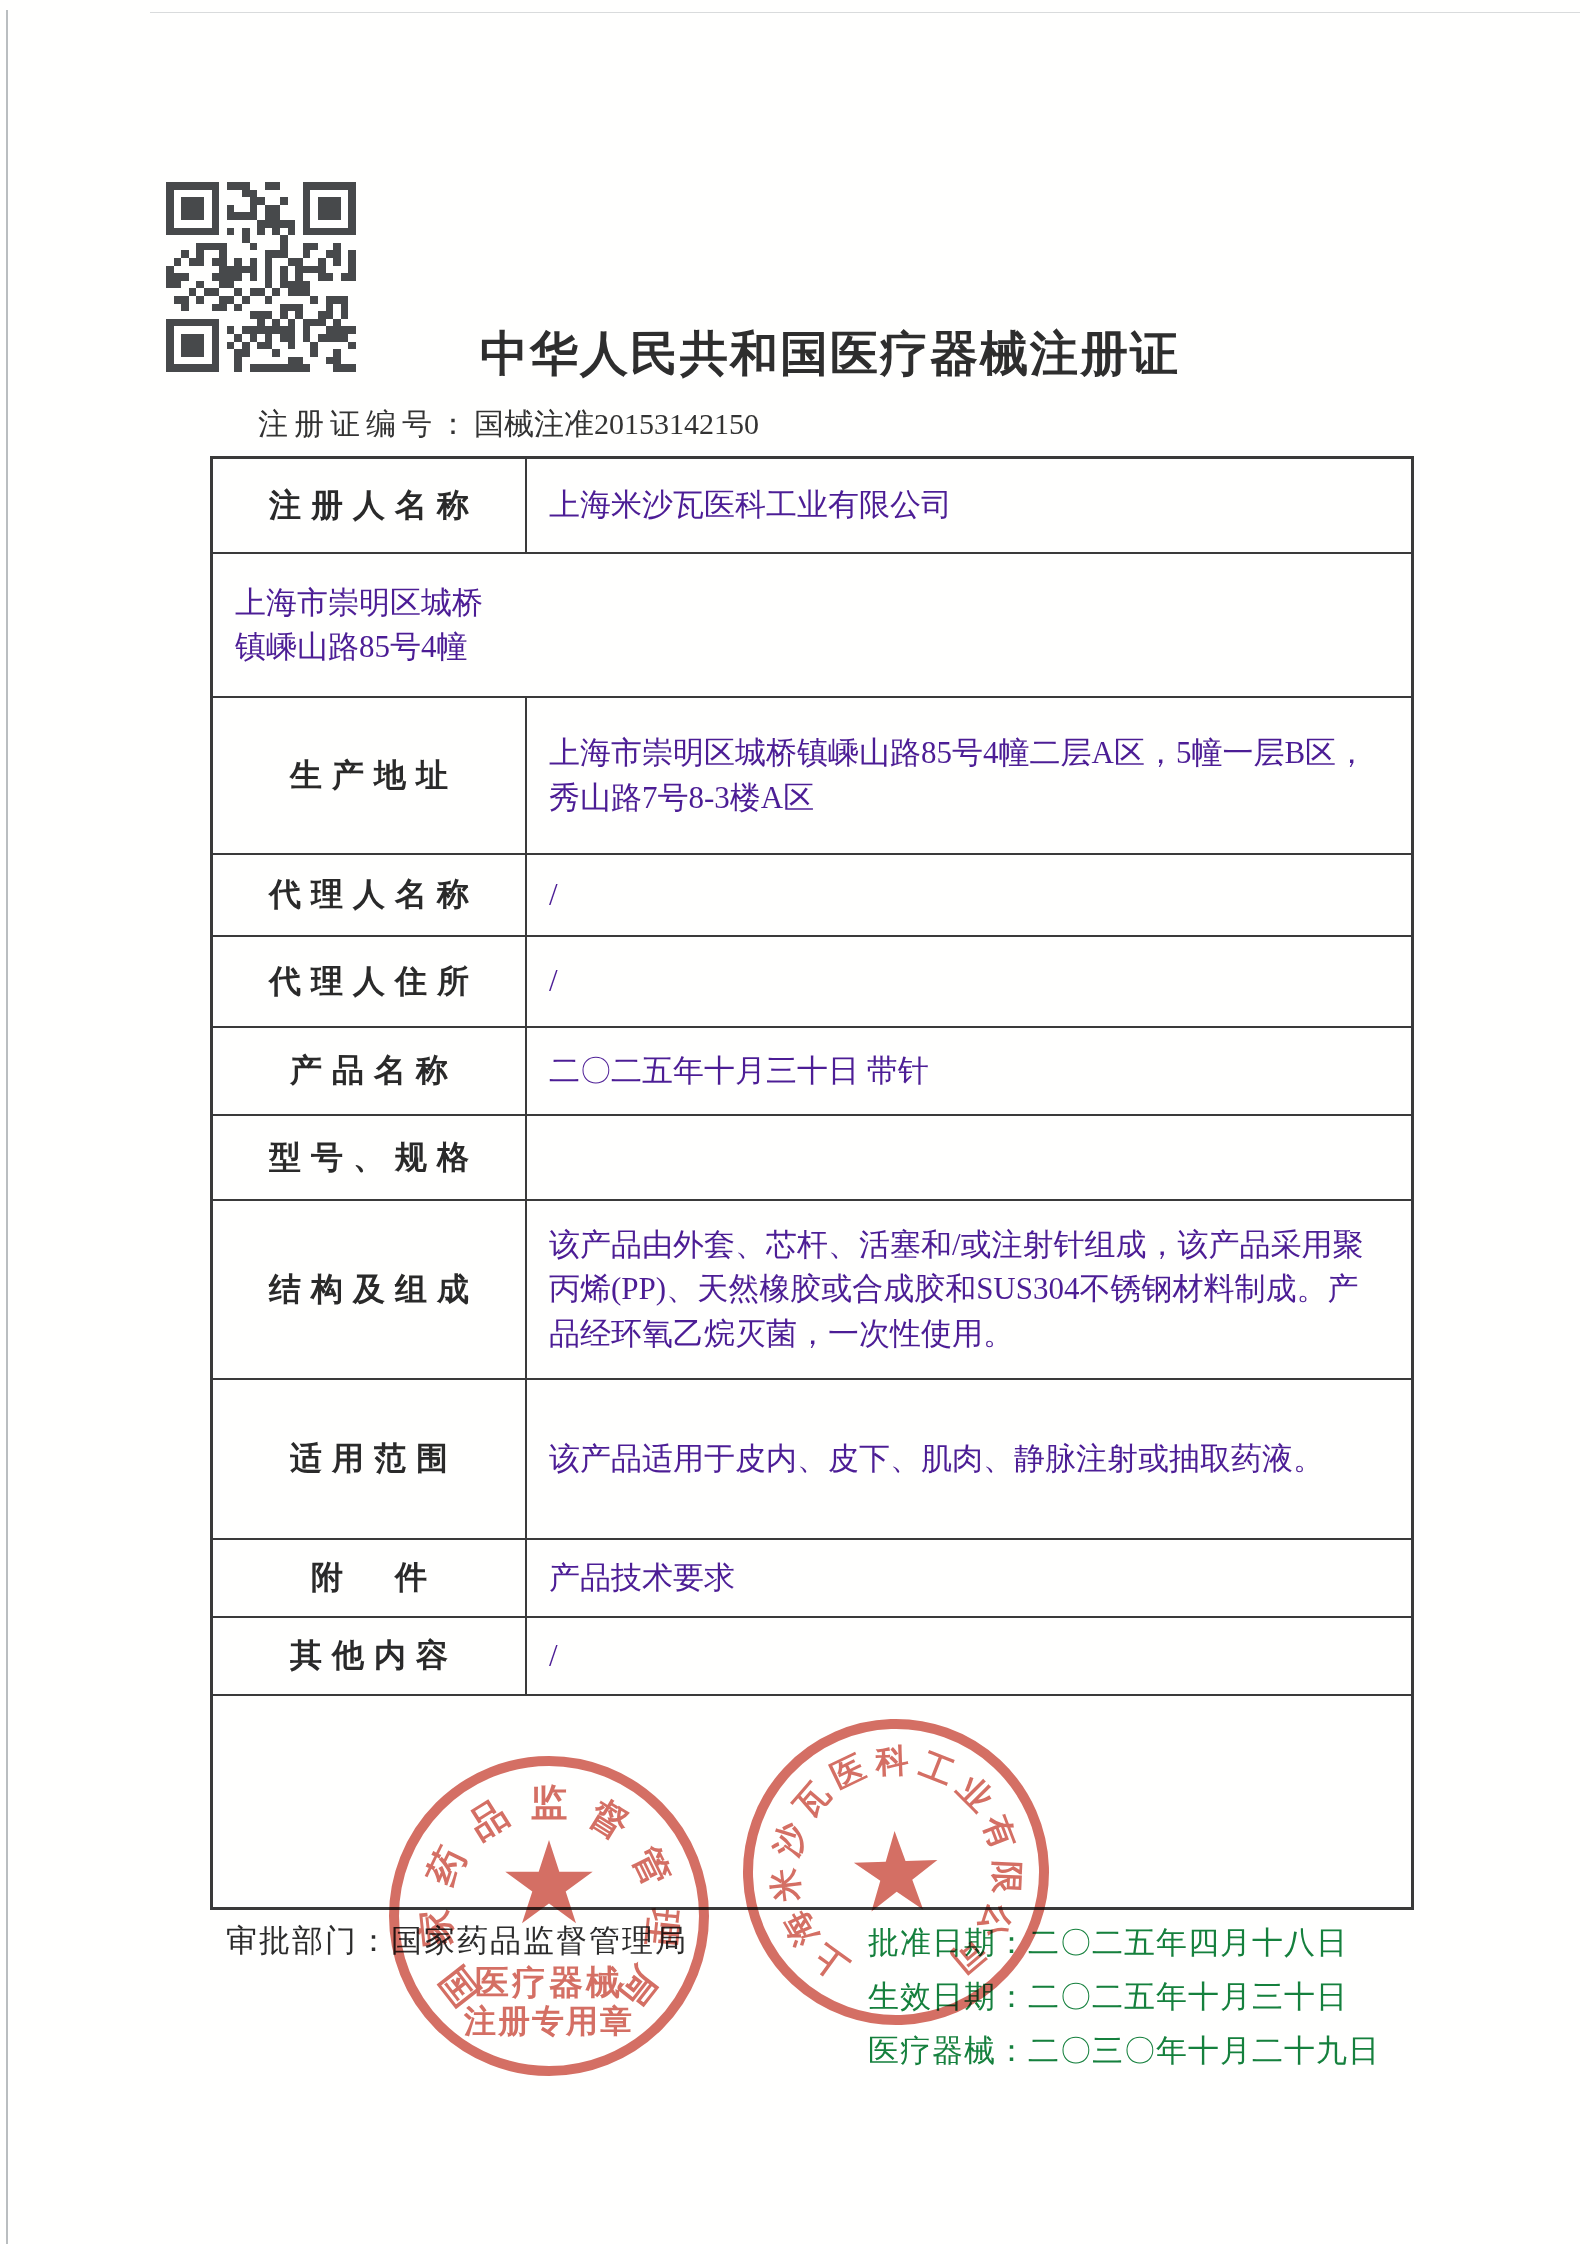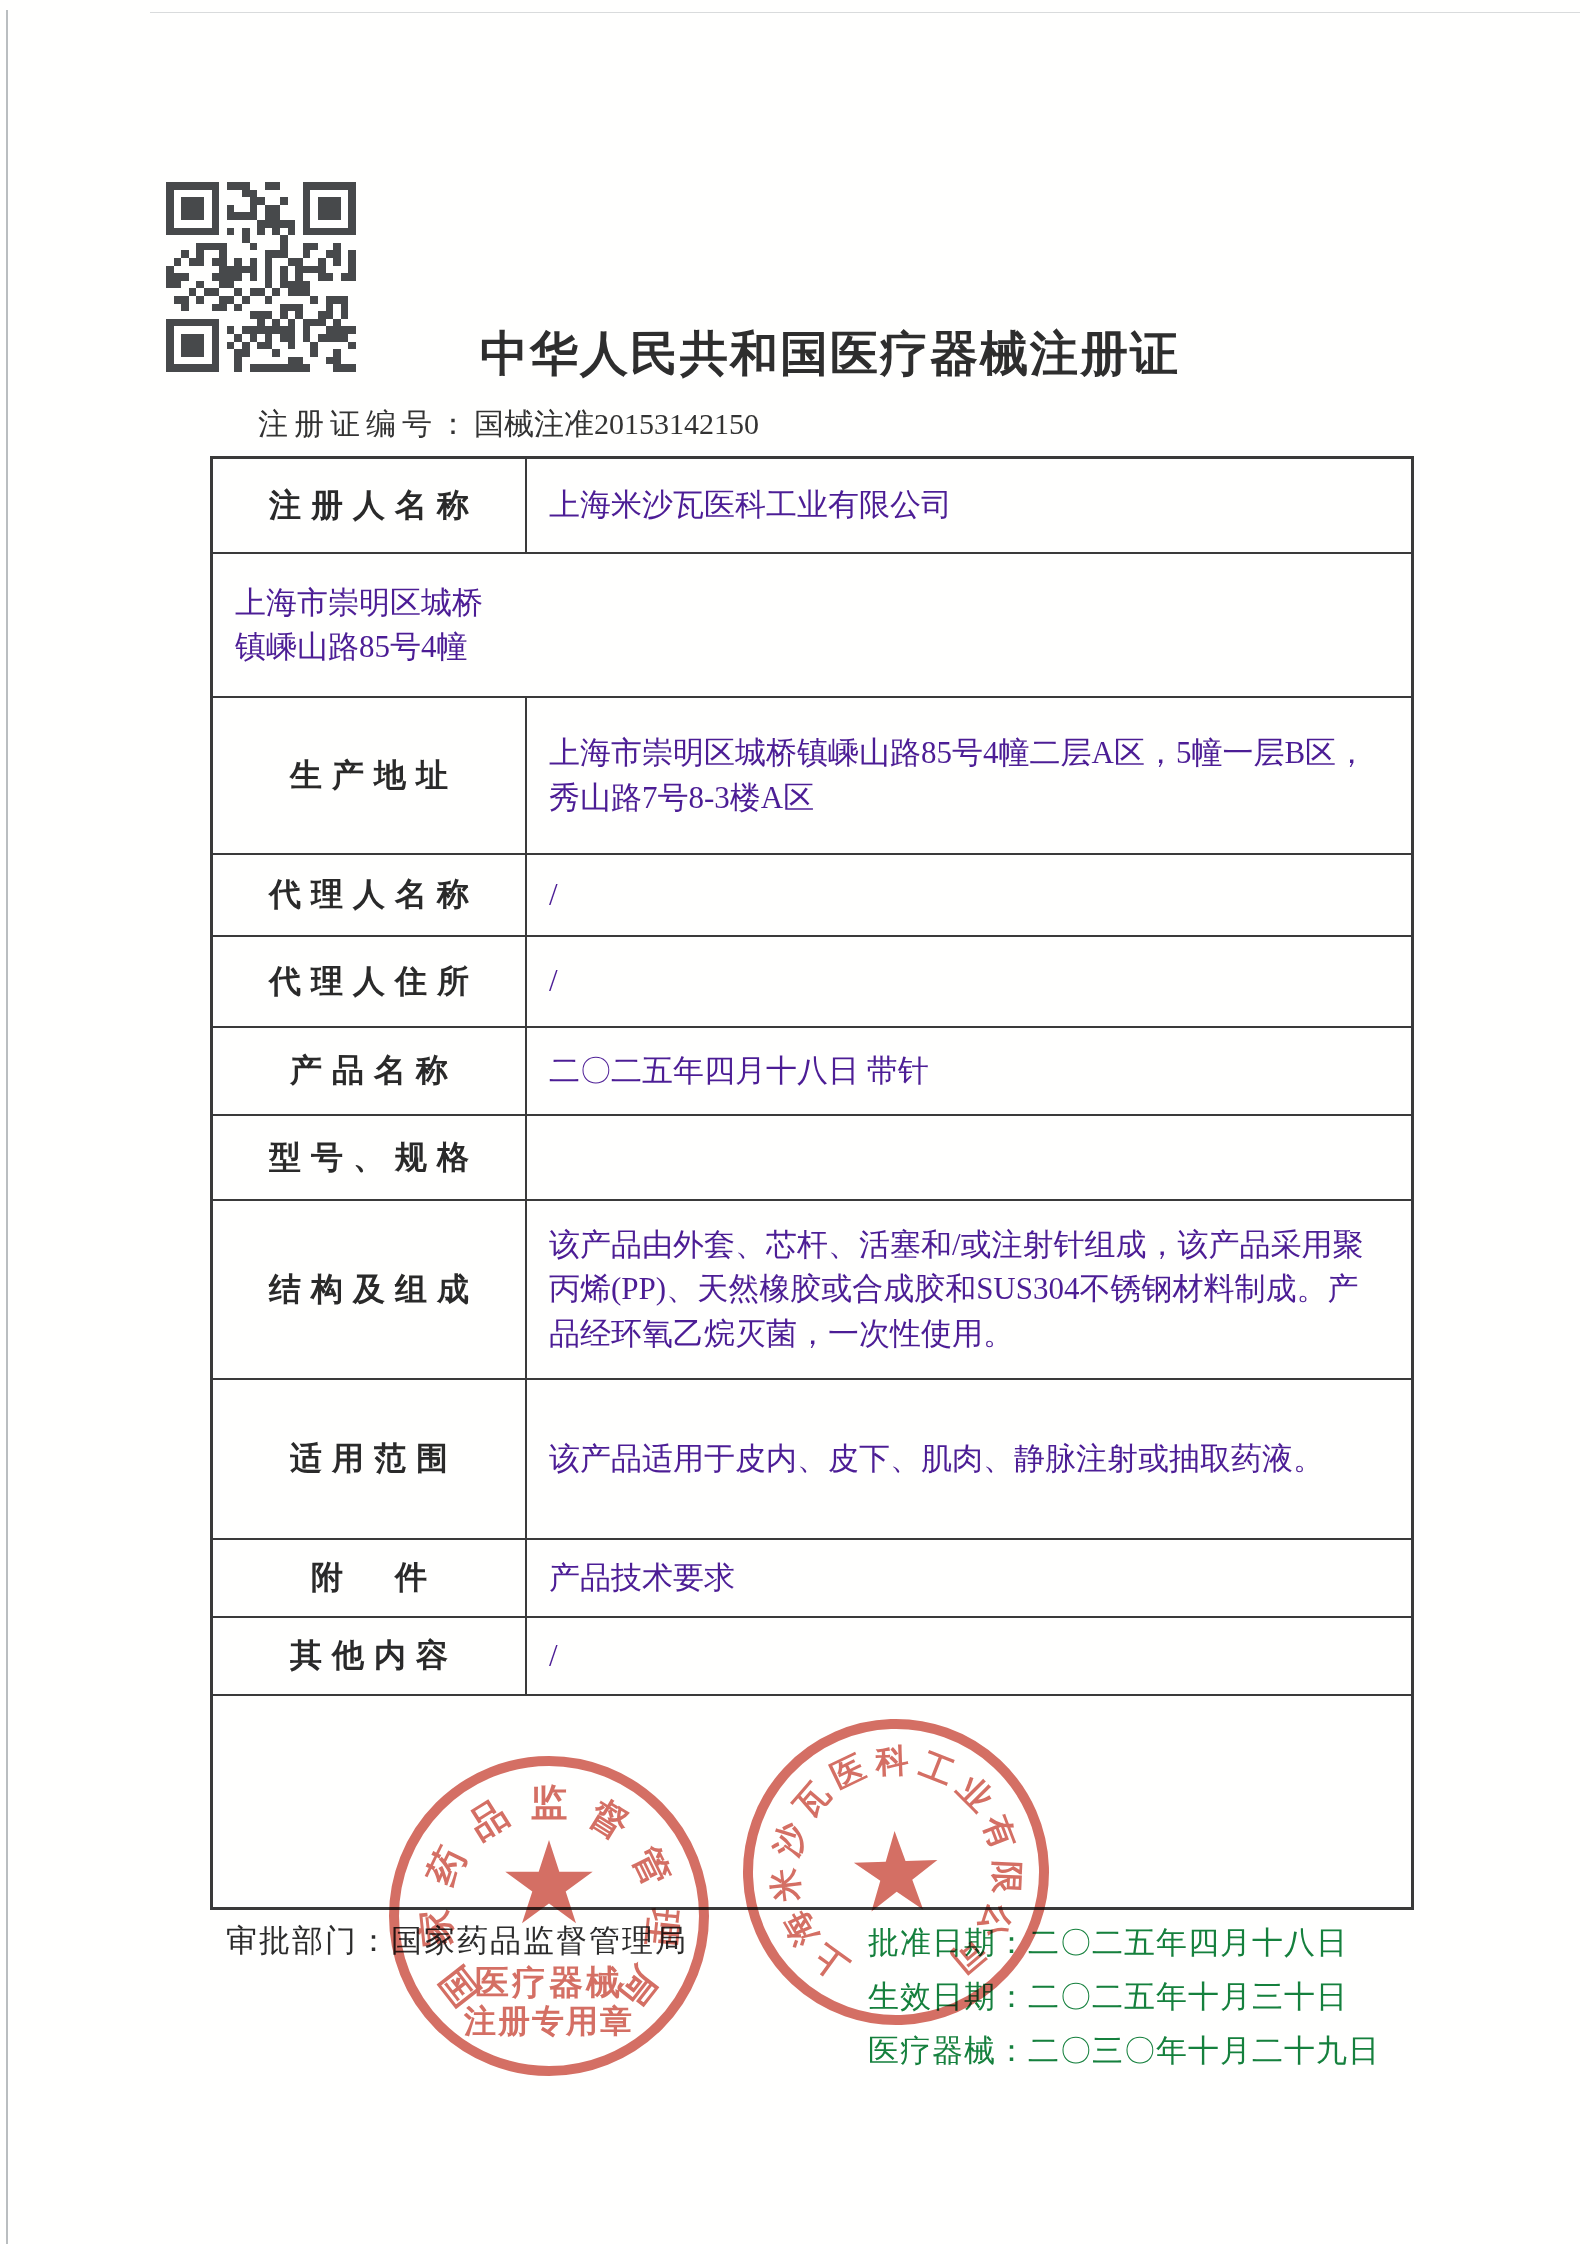--- a/index.html
+++ b/index.html
@@ -365,21 +365,21 @@
         <div class="cell val">/</div>
       </div>
 
       <div class="trow">
         <div class="cell lab">代理人住所</div>
         <div class="cell val">/</div>
       </div>
 
       <div class="trow">
         <div class="cell lab">产品名称</div>
-        <div class="cell val">二〇二五年四月十八日 带针</div>
+        <div class="cell val">二〇二五年十月三十日 带针</div>
       </div>
 
       <div class="trow">
         <div class="cell lab">型号、规格</div>
       </div>
 
       <div class="trow">
         <div class="cell lab">结构及组成</div>
         <div class="cell val">该产品由外套、芯杆、活塞和/或注射针组成，该产品采用聚丙烯(PP)、天然橡胶或合成胶和SUS304不锈钢材料制成。产品经环氧乙烷灭菌，一次性使用。</div>
       </div>

